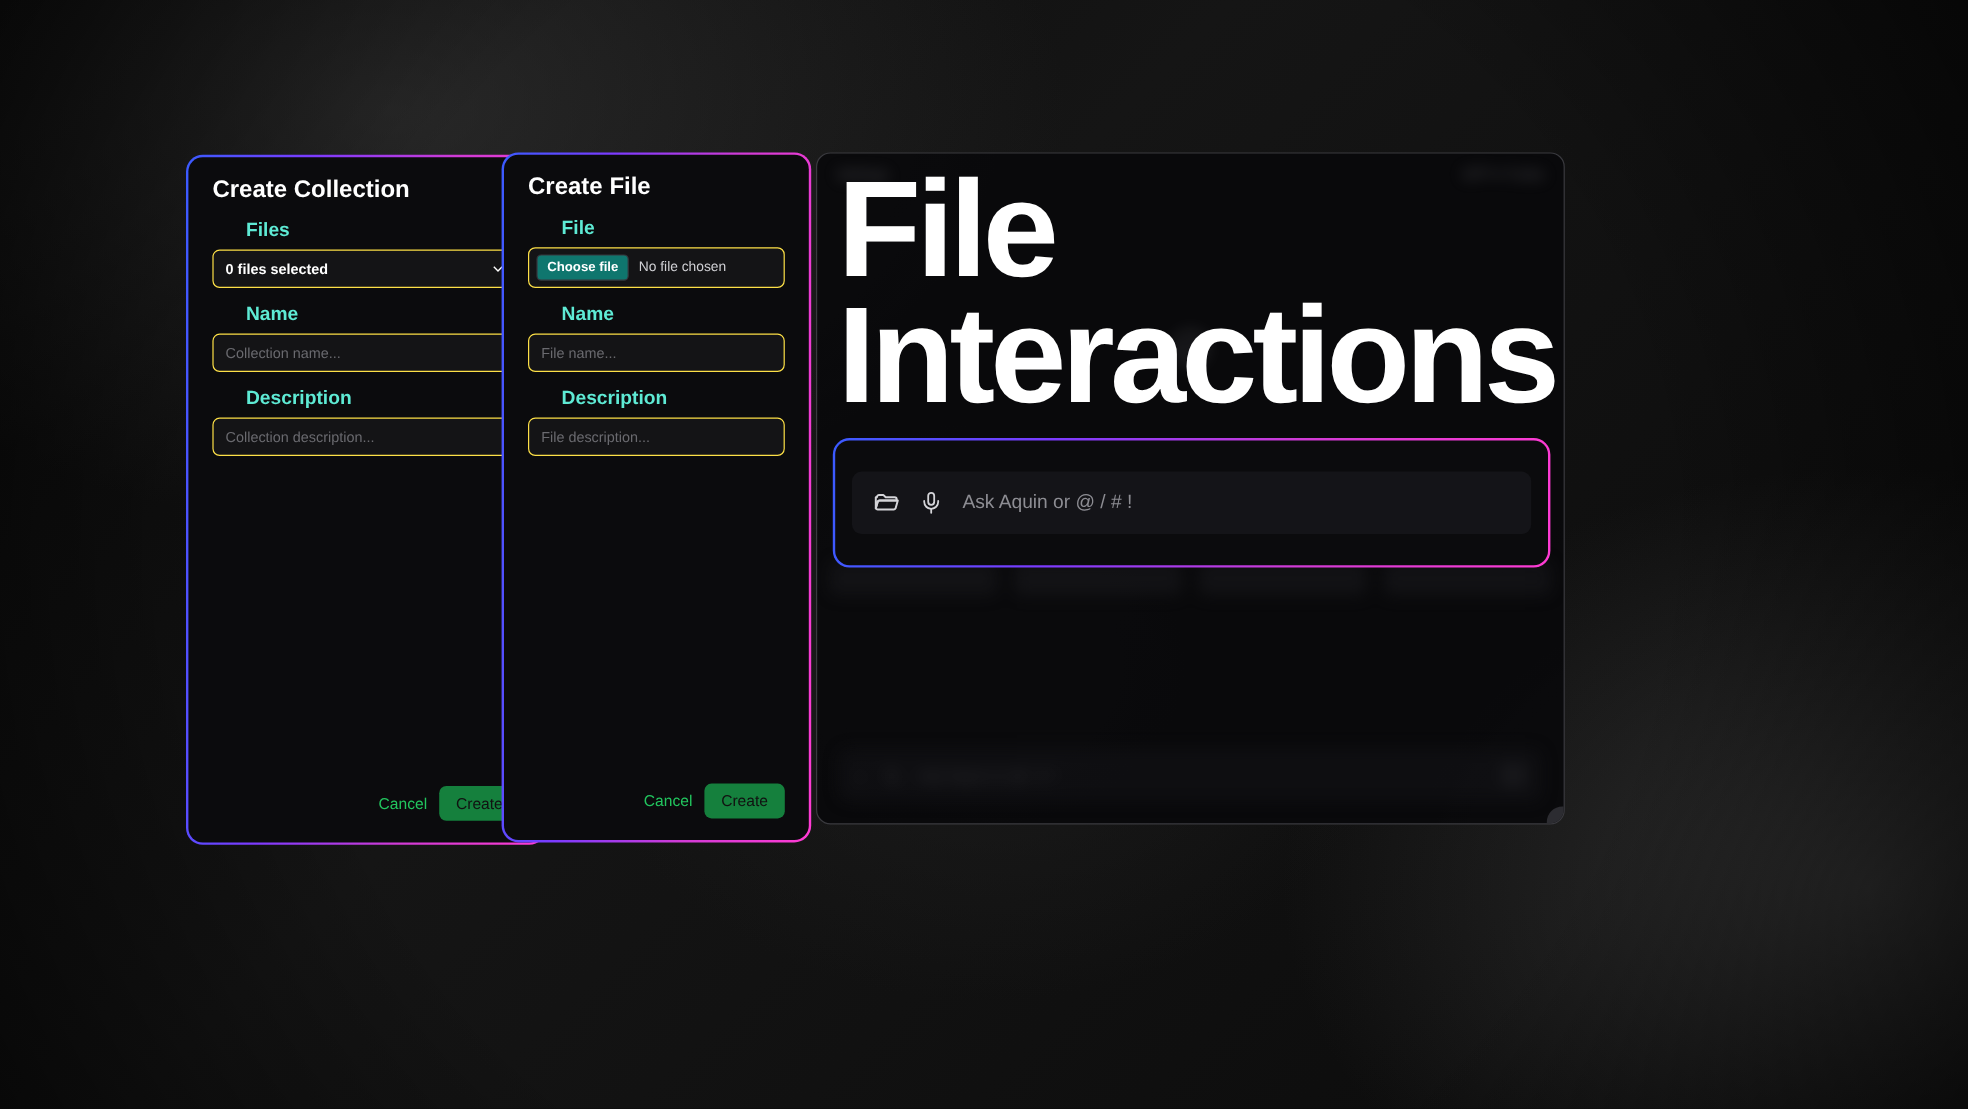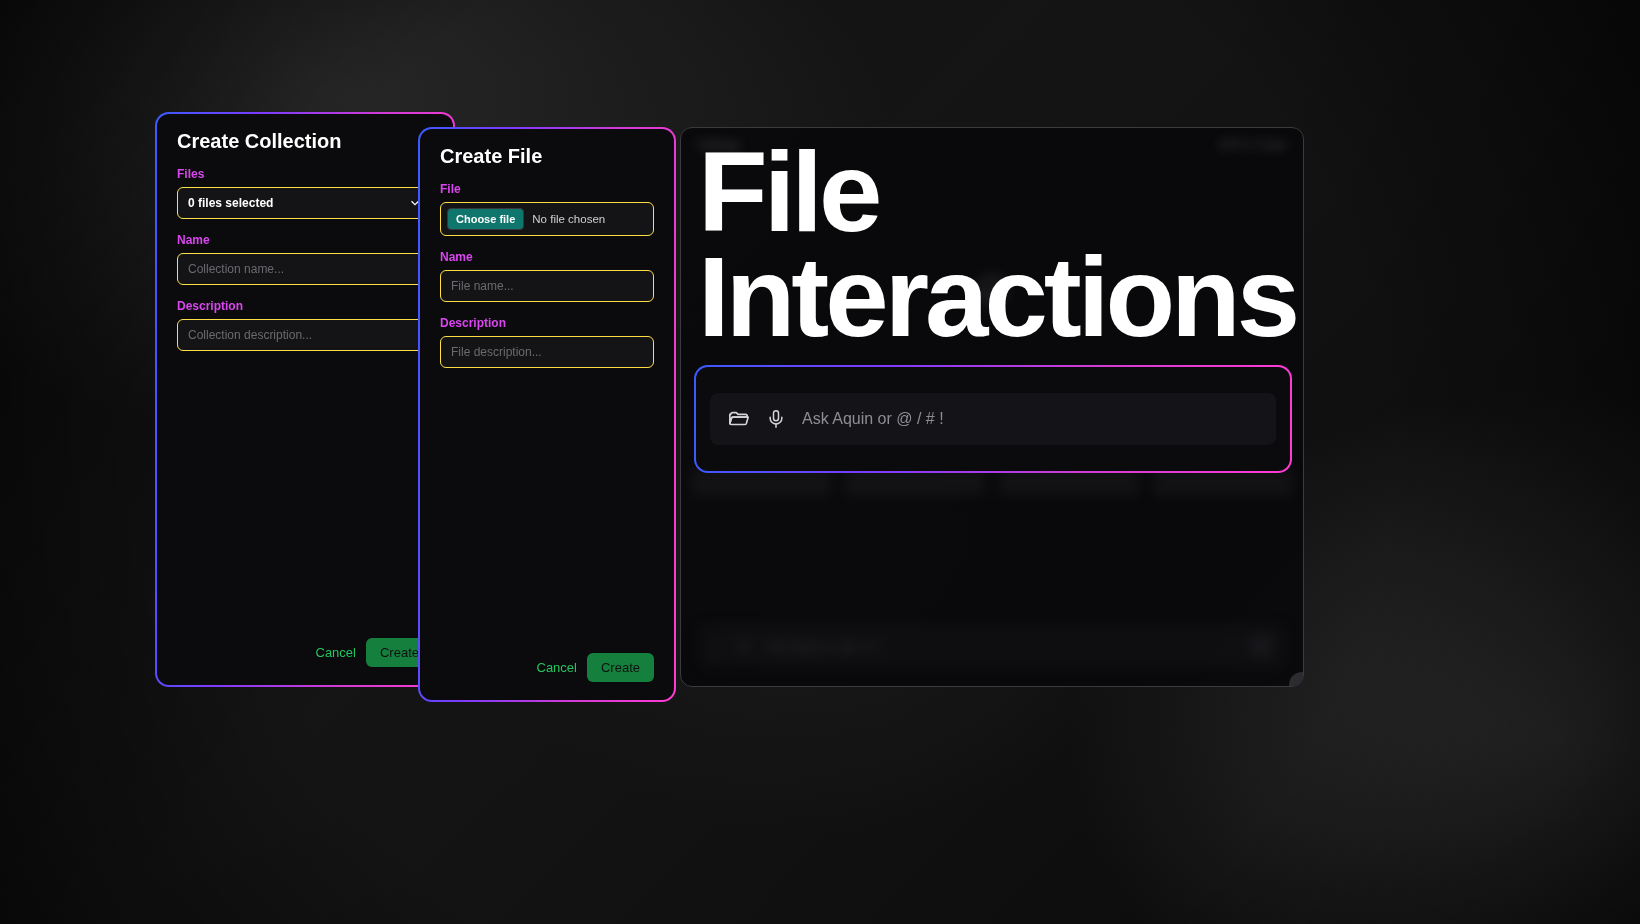--- a/index.html
+++ b/index.html
@@ -38,26 +38,26 @@
   .gpanel-inner {
     background: #0b0b0d;
     border-radius: 12px;
     height: 100%;
     width: 100%;
     padding: 16px 20px 18px 20px;
     display: flex;
     flex-direction: column;
   }
 
-  #panel-collection { top: 112px; left: 155px; width: 300px; height: 575px; }
+  #panel-collection { top: 129px; left: 155px; width: 300px; height: 575px; }
   #panel-file       { top: 127px; left: 418px; width: 258px; height: 575px; }
 
   .panel-title { font-size: 20px; font-weight: 700; margin-bottom: 14px; }
 
-  .field-label { font-size: 12px; font-weight: 600; margin-bottom: 6px; color: #d946ef; }
+  .field-label { font-size: 16px; font-weight: 600; margin-bottom: 6px; color: #5eead4; margin-left: 28px; }
 
   .select-box, .text-input, .file-row {
     background: #141416;
     border: 1px solid #fde047;
     border-radius: 6px;
     font-size: 12px;
     color: #b8b8bd;
     width: 100%;
   }
   .select-box {

